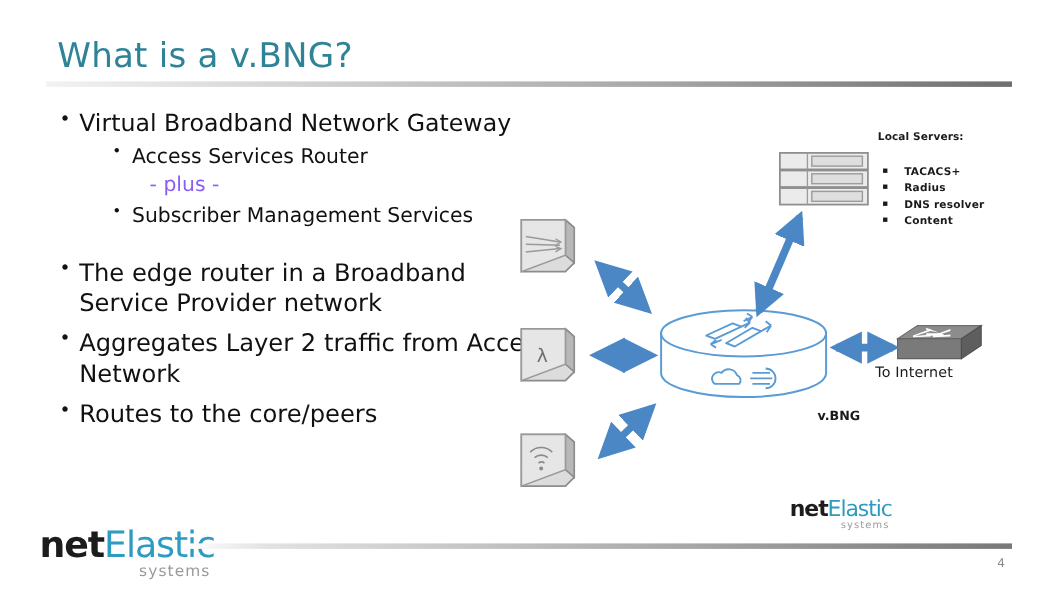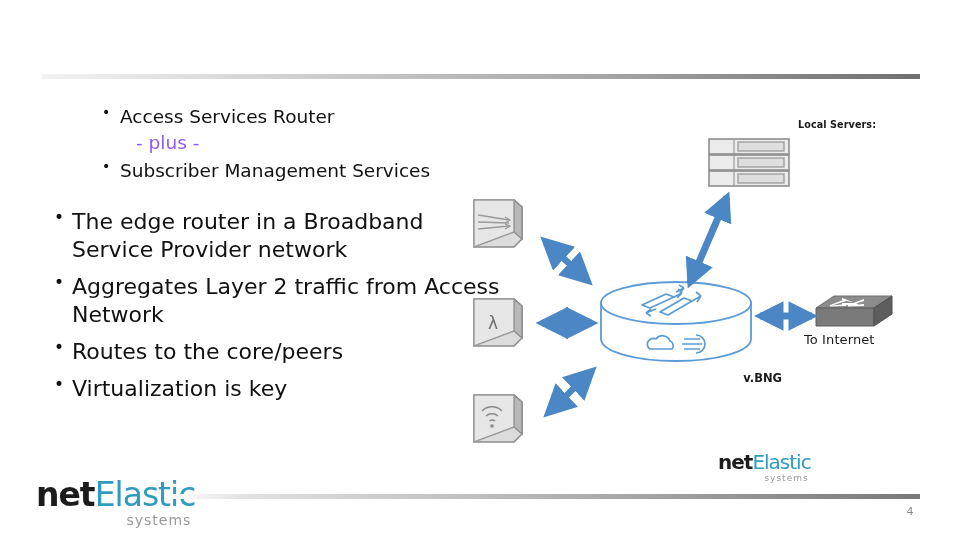--- a/index.html
+++ b/index.html
@@ -155,23 +155,24 @@
   
   .switch-icon {
     position: absolute;
     left: 812px;
     top: 292px;
     width: 84px;
     height: 44px;
   }
   .to-internet {
     position: absolute;
-    left: 804px;
+    left: 766px;
     top: 332px;
     width: 130px;
+    text-align: center;
     font-size: 13px;
     color: #1a1a1a;
     letter-spacing: 0.1px;
   }
 
   
   .cylinder {
     position: absolute;
     left: 598px;
     top: 281px;
@@ -247,32 +248,33 @@
     text-align: center;
     font-size: 11px;
     color: #8a8a8a;
   }
 </style>
 </head>
 <body>
 
 <div class="slide">
 
+  <div class="title">What is a v.BNG?</div>
   <div class="title-rule"></div>
 
   <div class="bullets">
+    <div class="b1">Virtual Broadband Network Gateway</div>
     <div class="b2">Access Services Router</div>
     <div class="b2-plain">- plus -</div>
     <div class="b2">Subscriber Management Services</div>
 
     <div class="gap-block">
       <div class="b1-wrap">The edge router in a Broadband Service Provider network</div>
       <div class="b1-wrap">Aggregates Layer 2 traffic from Access Network</div>
       <div class="b1-wrap">Routes to the core/peers</div>
-      <div class="b1-wrap">Virtualization is key</div>
     </div>
   </div>
 
   <div class="cpe" style="left:464px; top:194px;">
     <svg viewBox="0 0 66 62" xmlns="http://www.w3.org/2000/svg">
       <polygon points="10,6 50,6 58,13 58,45 50,53 10,53" fill="#dcdcdc" stroke="#8c8c8c" stroke-width="1.6"></polygon>
       <polygon points="50,6 58,13 58,45 50,38" fill="#b8b8b8" stroke="#8c8c8c" stroke-width="1.4"></polygon>
       <polygon points="10,6 50,6 50,38 10,53" fill="#e6e6e6" stroke="#9a9a9a" stroke-width="1.4"></polygon>
       <path d="M14,21 L45,26 M14,28 L45,29 M14,35 L45,32" stroke="#9a9a9a" stroke-width="1.4" fill="none"></path>
       <path d="M41,23 L46,26 L41,29" stroke="#9a9a9a" stroke-width="1.2" fill="none"></path>
@@ -318,20 +320,26 @@
       <g stroke="#9c9c9c" stroke-width="1.2" fill="none">
         <line x1="27" y1="1" x2="27" y2="16"></line>
         <line x1="27" y1="17" x2="27" y2="32"></line>
         <line x1="27" y1="33" x2="27" y2="48"></line>
       </g>
     </svg>
   </div>
 
   <div class="servers-text">
     <div class="hdr">Local Servers:</div>
+    <ul>
+      <li>TACACS+</li>
+      <li>Radius</li>
+      <li>DNS resolver</li>
+      <li>Content</li>
+    </ul>
   </div>
 
   <div class="cylinder">
     <svg viewBox="0 0 156 84" xmlns="http://www.w3.org/2000/svg">
       <path d="M3,22 L3,58 A75,22 0 0 0 153,58 L153,22 Z" fill="#ffffff" stroke="#5B9BD5" stroke-width="1.8"></path>
       <ellipse cx="78" cy="22" rx="75" ry="21" fill="#ffffff" stroke="#5B9BD5" stroke-width="1.8"></ellipse>
 
       <g stroke="#5B9BD5" stroke-width="1.7" fill="none" stroke-linejoin="round">
         <path d="M44,24 L68,13 L76,16 L52,27 Z"></path>
         <path d="M76,16 L84,12 M84,12 L80,8 M84,12 L79,17"></path>

